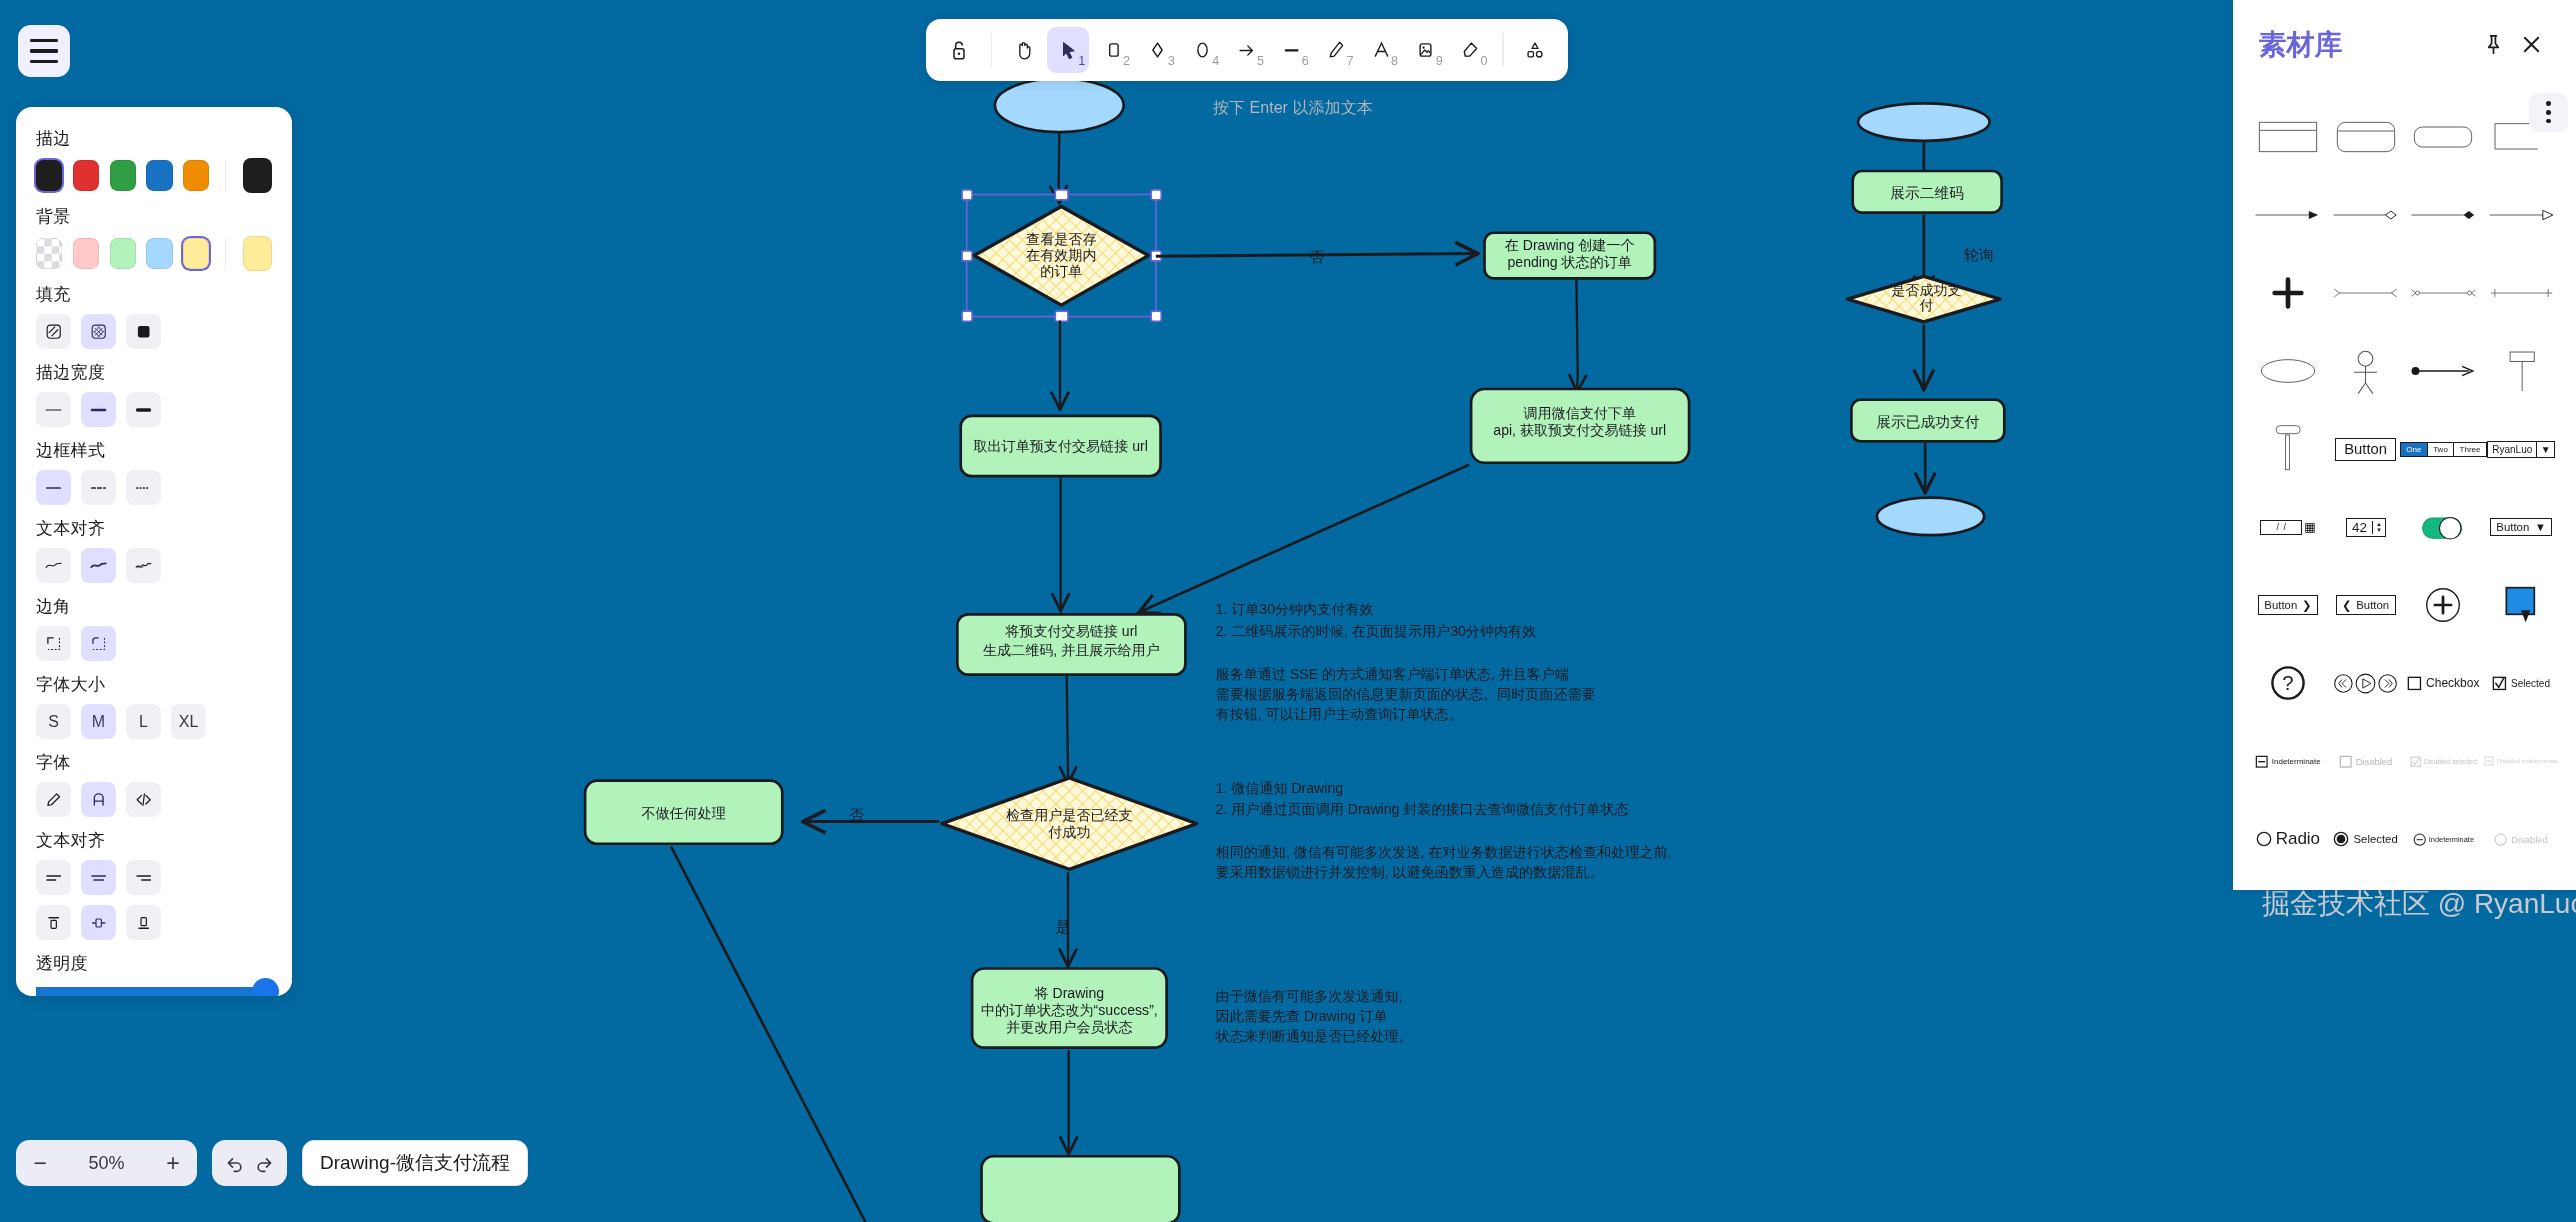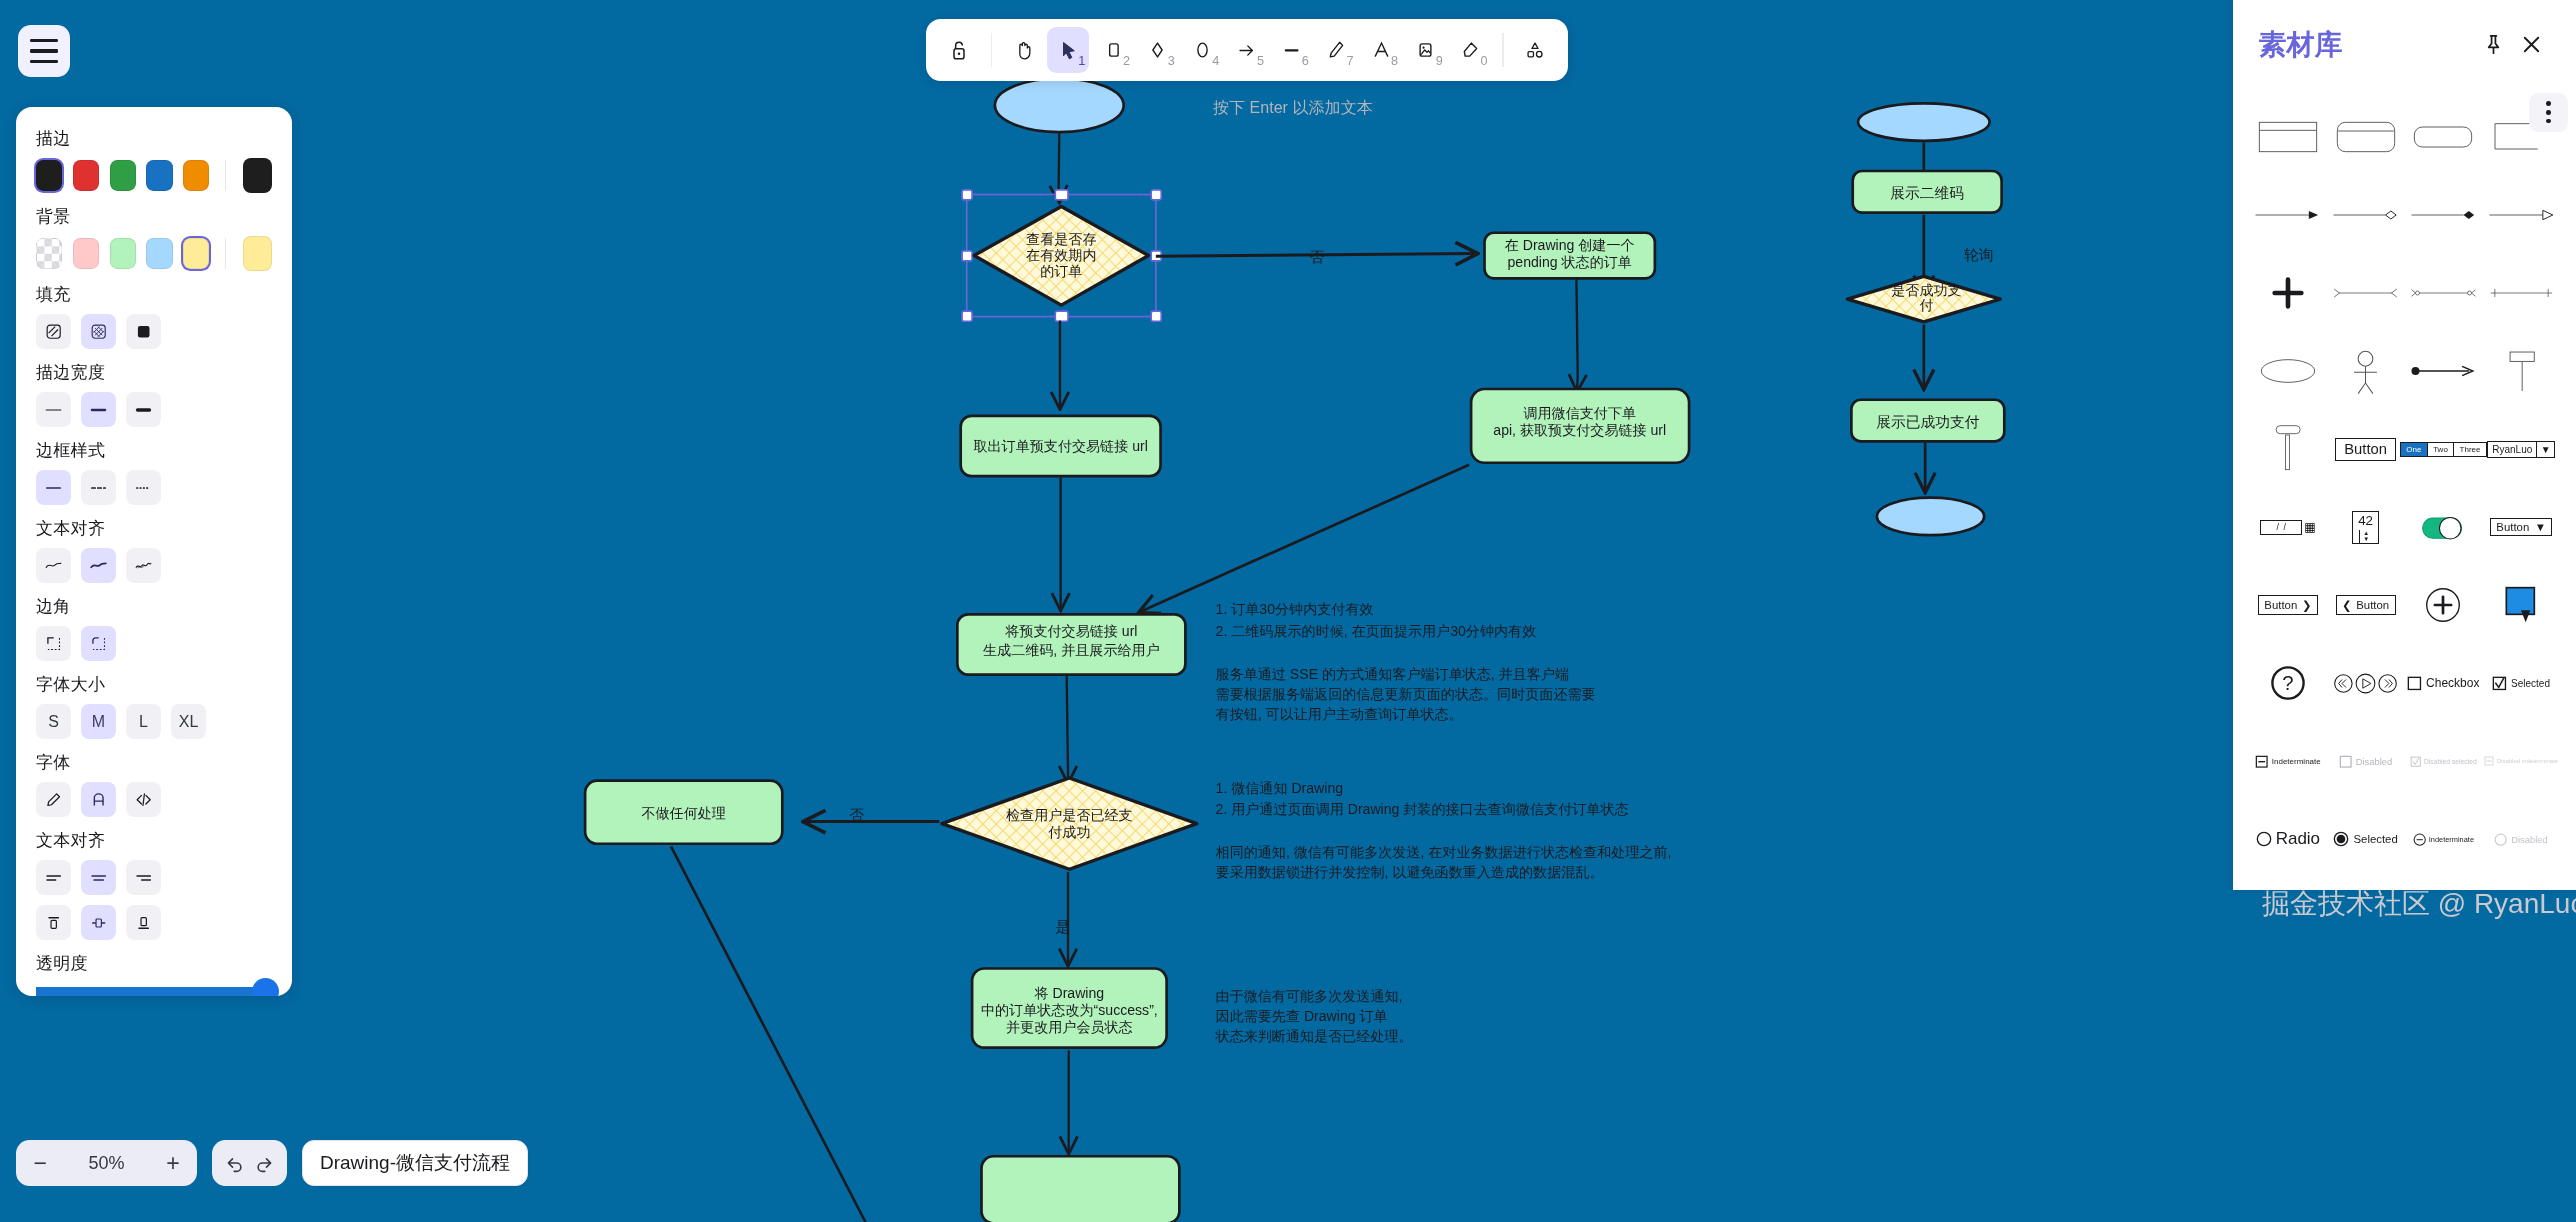--- a/index.html
+++ b/index.html
@@ -736,21 +736,21 @@
       </div>
 
       <div class="lib-row">
         <div class="lib-cell">
           <div style="display:flex;align-items:center;gap:2px;">
             <div style="border:0.9px solid #1b1b1f;width:42px;height:14.8px;font-size:8.7px;color:#1b1b1f;display:flex;align-items:center;justify-content:center;">/&nbsp;&nbsp;/</div>
             <span style="font-size:12px;">▦</span>
           </div>
         </div>
         <div class="lib-cell">
-          <div style="display:flex;align-items:center;border:1.3px solid #1b1b1f;flex-direction:column;">
+          <div style="display:flex;align-items:center;border:1.3px solid #1b1b1f;">
             <span style="padding:1.3px 5.4px;font-size:13.4px;color:#1b1b1f;">42</span>
             <span style="border-left:1.3px solid #1b1b1f;display:flex;flex-direction:column;justify-content:center;font-size:6px;line-height:1.1;padding:0 2.7px;color:#1b1b1f;">▲<br>▼</span>
           </div>
         </div>
         <div class="lib-cell">
           <svg width="47" height="27" viewBox="0 0 70 40">
               <rect x="4" y="6" width="58" height="30" rx="15" fill="#14b77f" stroke="#0f9c6b" stroke-width="1.5"></rect>
               <circle cx="45" cy="21" r="16" fill="#fff" stroke="#1b1b1f" stroke-width="1.5"></circle>
             </svg>
         </div>

